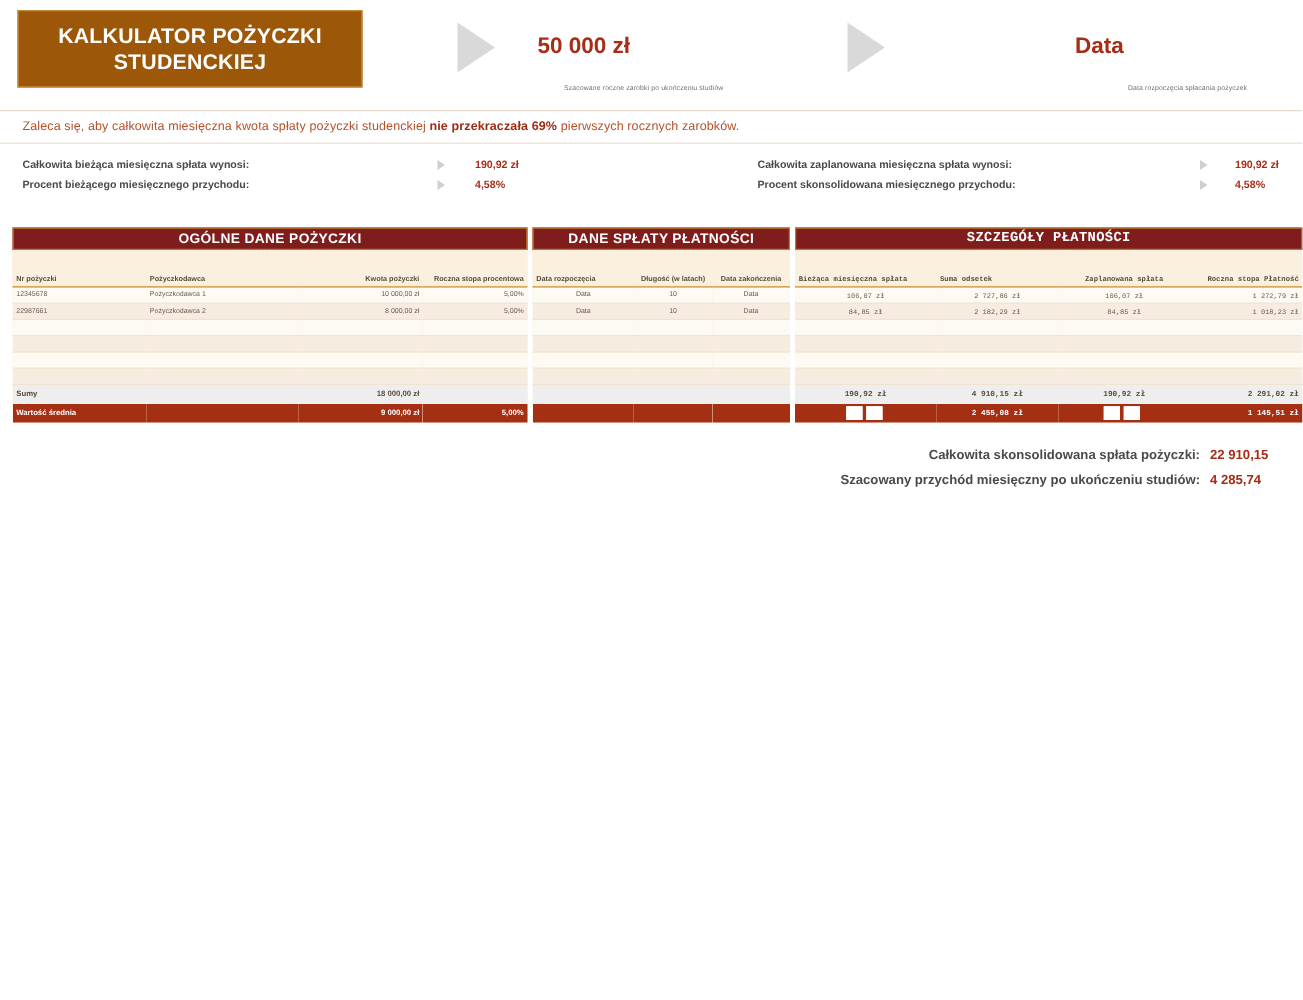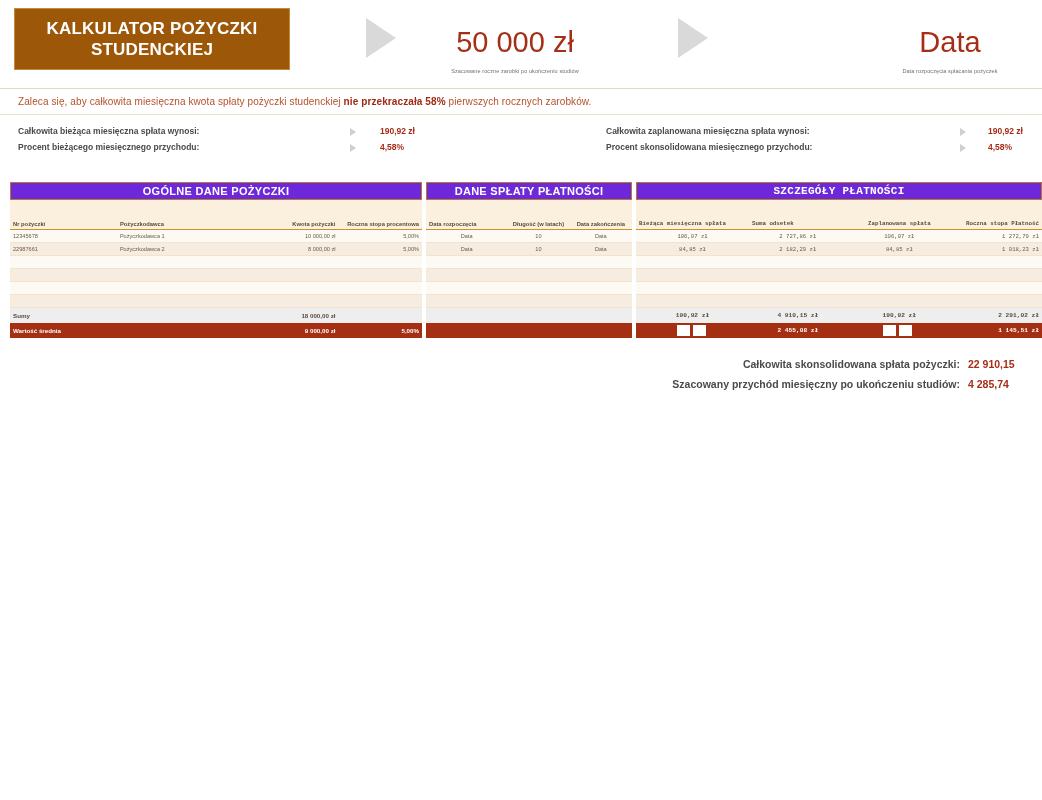--- a/index.html
+++ b/index.html
@@ -24,22 +24,22 @@
   }
   .arrow{
     position:absolute;width:0;height:0;
     border-top:20px solid transparent;border-bottom:20px solid transparent;
     border-left:30px solid #d9d9d9;
   }
   .arrow.a1{left:366px;top:18px;}
   .arrow.a2{left:678px;top:18px;}
 
   .hval{
-    position:absolute;text-align:center;color:#a62d16;
-    font-weight:normal;font-size:29px;
+    position:absolute;color:#a62d16;
+    font-weight:bold;font-size:18px;
   }
   .hval.v1{left:430px;top:26px;width:170px;}
   .hval.v2{left:860px;top:26px;width:180px;}
   .hcap{
     position:absolute;text-align:center;color:#6e6e6e;font-size:5.5px;
     letter-spacing:.1px;
   }
   .hcap.c1{left:410px;top:68px;width:210px;}
   .hcap.c2{left:845px;top:68px;width:210px;}
 
@@ -72,21 +72,21 @@
   .sl3 .tri,.sl4 .tri{left:354px;top:2px;}
   .sl3 .val,.sl4 .val{left:382px;top:0;}
 
   
   .tbl{position:absolute;top:182px;}
   .tbl.b1{left:10px;width:412px;}
   .tbl.b2{left:426px;width:206px;}
   .tbl.b3{left:636px;width:406px;font-family:Liberation Mono, monospace;}
 
   .band{
-    height:18px;background:#6d28d9;color:#ffffff;
+    height:18px;background:#7f1d1d;color:#ffffff;
     font-weight:bold;font-size:11px;letter-spacing:.3px;
     display:flex;align-items:center;justify-content:center;
     border:1px solid #b97a2c;box-sizing:border-box;
   }
   .tbl table{border-collapse:collapse;width:100%;background:#fbf0de;table-layout:fixed;}
   .tbl th{
     font-size:5.8px;font-weight:bold;color:#5a4a3a;
     background:#fbf0de;padding:1px 3px 2px;
     border-bottom:1px solid #c9922f;
     vertical-align:bottom;height:26px;
@@ -141,21 +141,21 @@
 
     <div class="hval v1">50 000 zł</div>
     <div class="hcap c1">Szacowane roczne zarobki po ukończeniu studiów</div>
 
     <div class="hval v2">Data</div>
     <div class="hcap c2">Data rozpoczęcia spłacania pożyczek</div>
   </div>
   <div class="hr-top"></div>
 
   <div class="advisory">
-    <span>Zaleca się, aby całkowita miesięczna kwota spłaty pożyczki studenckiej </span><b>nie przekraczała 58%</b><span> pierwszych rocznych zarobków.</span>
+    <span>Zaleca się, aby całkowita miesięczna kwota spłaty pożyczki studenckiej </span><b>nie przekraczała 69%</b><span> pierwszych rocznych zarobków.</span>
   </div>
   <div class="hr-adv"></div>
 
   <div class="sumline sl1">
     <span class="lbl">Całkowita bieżąca miesięczna spłata wynosi:</span>
     <span class="tri"></span>
     <span class="val">190,92 zł</span>
   </div>
   <div class="sumline sl2">
     <span class="lbl">Procent bieżącego miesięcznego przychodu:</span>

